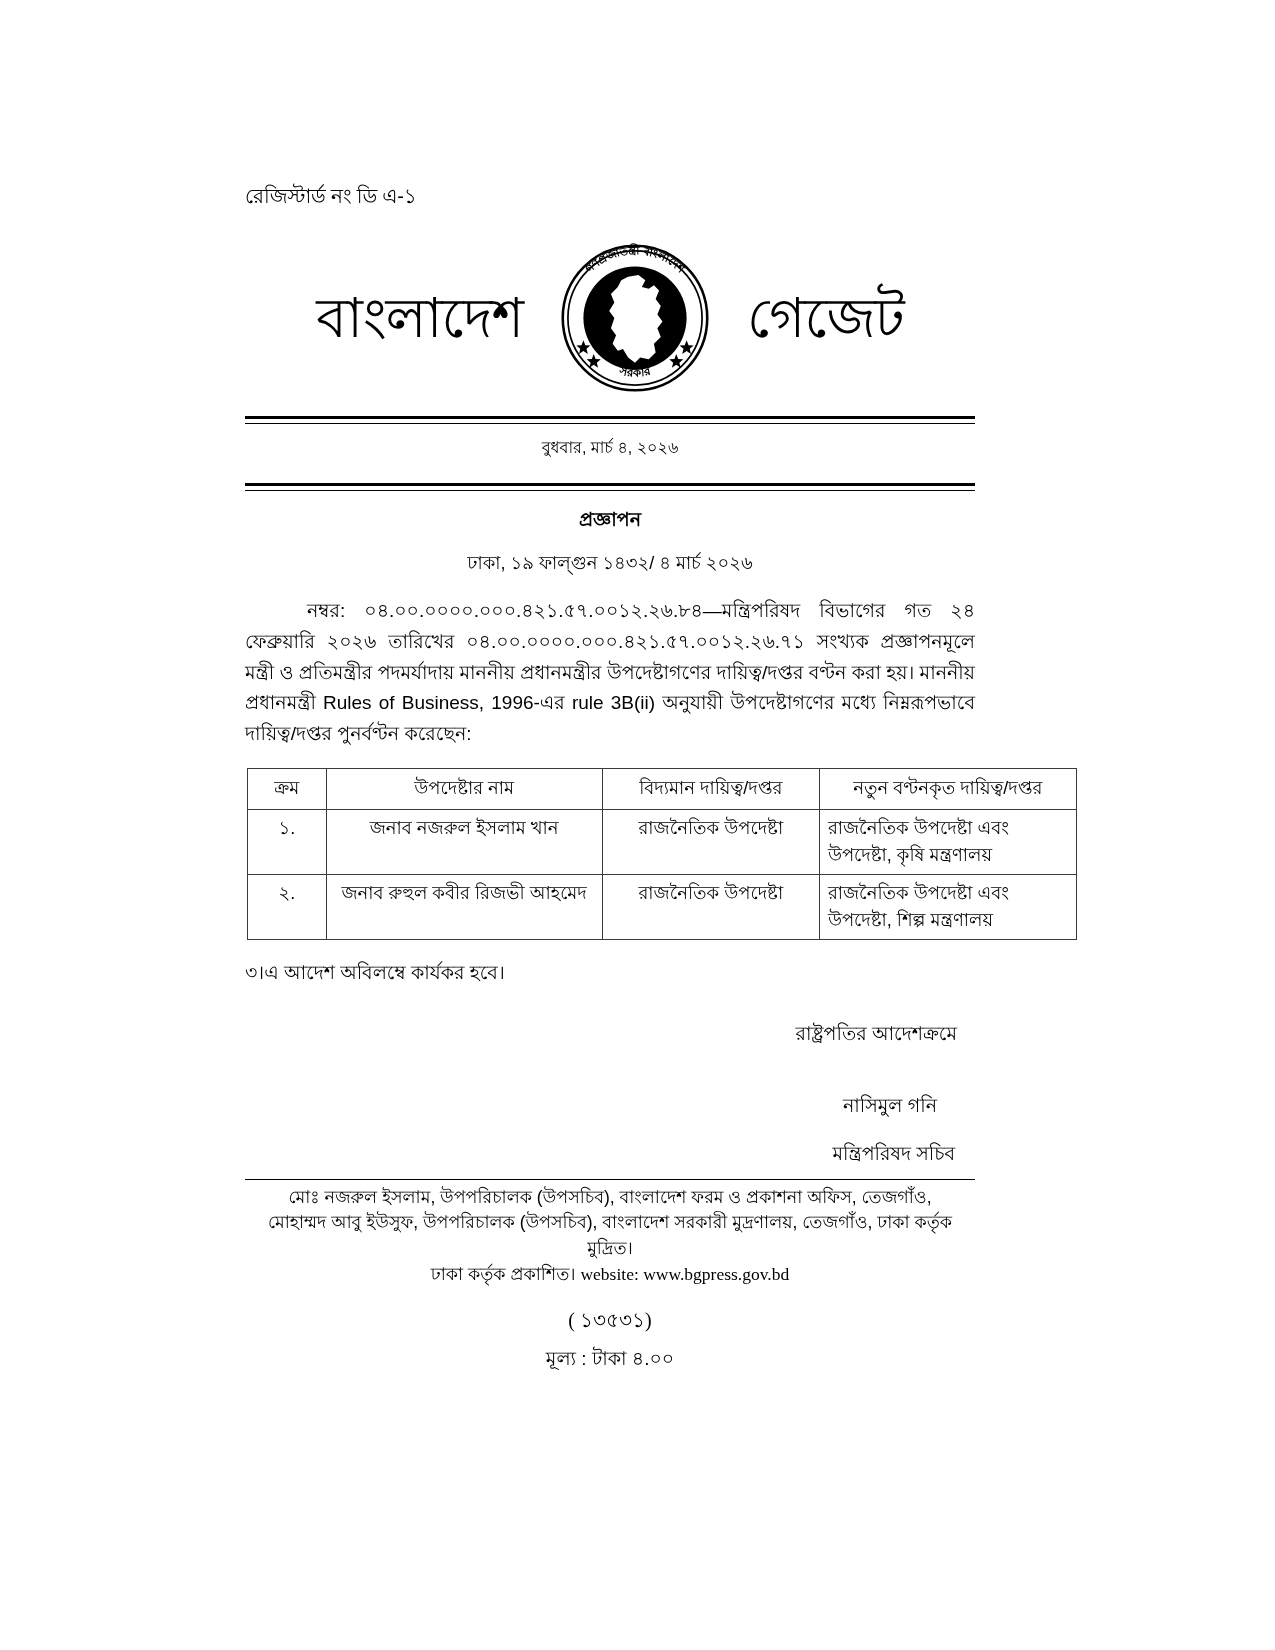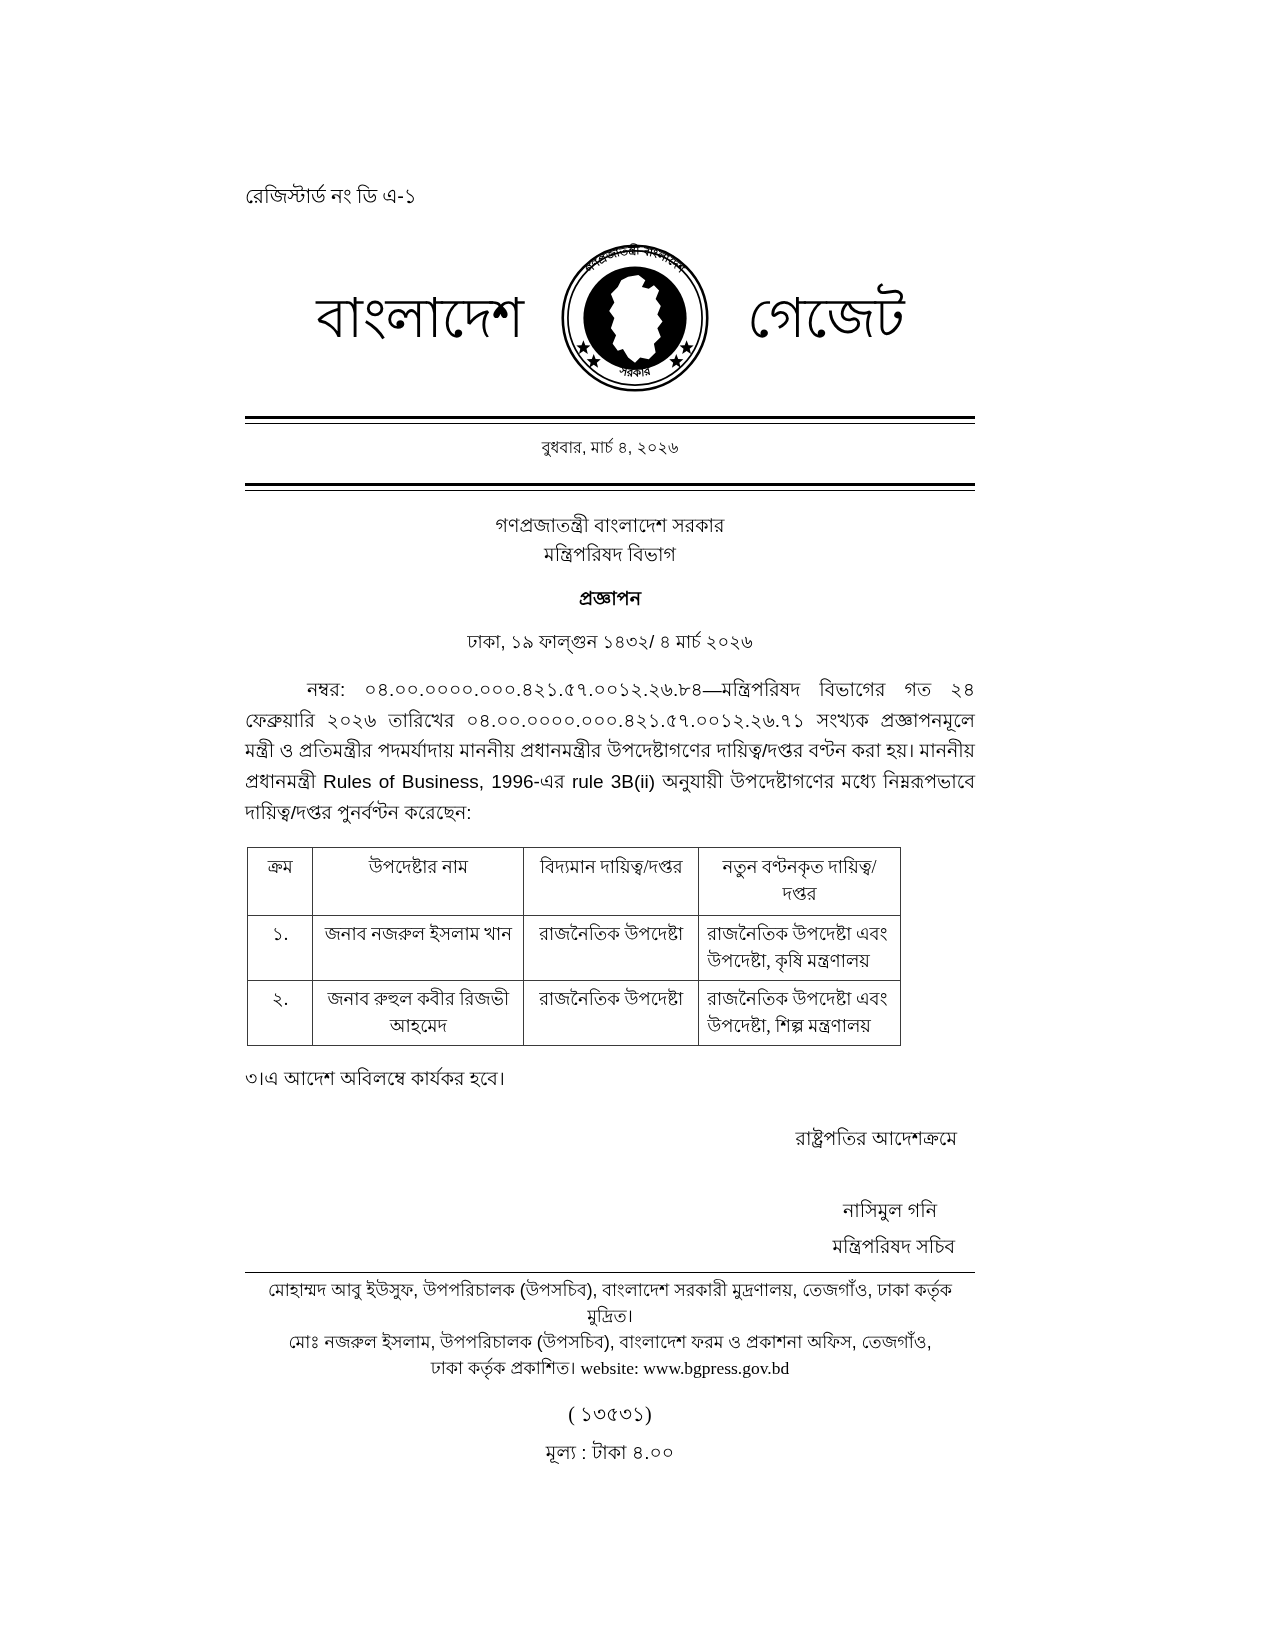--- a/index.html
+++ b/index.html
@@ -125,23 +125,23 @@
     font-size: 19px;
     line-height: 1.62;
     font-family: "Liberation Sans", "DejaVu Sans", sans-serif;
     text-align: justify;
     margin-top: 18px;
   }
 
   
   table.gz {
     border-collapse: collapse;
-    width: 654px;
+    width: 830px;
     margin: 18px 0 0 2px;
-    font-family: Liberation Serif, serif;
+    font-family: Liberation Sans, sans-serif;
   }
   table.gz th, table.gz td {
     border: 1.3px solid #3a3a3a;
     font-size: 18px;
     line-height: 1.5;
     font-weight: 400;
     padding: 5px 8px;
     vertical-align: top;
   }
   table.gz th {
@@ -169,21 +169,21 @@
     text-align: right;
     font-size: 19px;
     font-family: "Liberation Sans", "DejaVu Sans", sans-serif;
     margin-top: 40px;
     padding-right: 38px;
   }
   .sig-title {
     text-align: right;
     font-size: 19px;
     font-family: "Liberation Sans", "DejaVu Sans", sans-serif;
-    margin-top: 4px;
+    margin-top: 16px;
     padding-right: 20px;
   }
 
   
   .footer-rule {
     border-top: 1.4px solid #000;
     margin-top: 8px;
   }
   .footer {
     text-align: center;
@@ -250,24 +250,20 @@
       </div>
 
       <div class="masthead-word">গেজেট</div>
     </div>
 
 
     <div class="rule-double"></div>
     <div class="date-line">বুধবার, মার্চ ৪, ২০২৬</div>
     <div class="rule-double"></div>
 
-    <div class="dept">
-      <div>গণপ্রজাতন্ত্রী বাংলাদেশ সরকার</div>
-      <div>মন্ত্রিপরিষদ বিভাগ</div>
-    </div>
     <div class="notice-word">প্রজ্ঞাপন</div>
     <div class="place-date">ঢাকা,  ১৯ ফাল্গুন ১৪৩২/ ৪ মার্চ ২০২৬</div>
 
     <div class="para first">নম্বর: ০৪.০০.০০০০.০০০.৪২১.৫৭.০০১২.২৬.৮৪—মন্ত্রিপরিষদ বিভাগের গত ২৪ ফেব্রুয়ারি ২০২৬ তারিখের ০৪.০০.০০০০.০০০.৪২১.৫৭.০০১২.২৬.৭১ সংখ্যক প্রজ্ঞাপনমূলে মন্ত্রী ও প্রতিমন্ত্রীর পদমর্যাদায় মাননীয় প্রধানমন্ত্রীর উপদেষ্টাগণের দায়িত্ব/দপ্তর  বণ্টন করা হয়। মাননীয় প্রধানমন্ত্রী Rules of Business, 1996-এর rule 3B(ii) অনুযায়ী উপদেষ্টাগণের মধ্যে নিম্নরূপভাবে দায়িত্ব/দপ্তর পুনর্বণ্টন করেছেন:</div>
 
     <table class="gz">
       <thead>
         <tr>
           <th class="col-sl">ক্রম</th>
           <th class="col-name">উপদেষ্টার নাম</th>
@@ -295,21 +291,21 @@
     <div class="para-indent">
       <span class="num">৩।</span><span>এ আদেশ অবিলম্বে কার্যকর হবে।</span>
     </div>
 
     <div class="by-order">রাষ্ট্রপতির আদেশক্রমে</div>
     <div class="sig-name">নাসিমুল গনি</div>
     <div class="sig-title">মন্ত্রিপরিষদ সচিব</div>
 
     <div class="footer-rule"></div>
     <div class="footer">
+      <div>মোঃ নজরুল ইসলাম, উপপরিচালক (উপসচিব), বাংলাদেশ ফরম ও প্রকাশনা অফিস, তেজগাঁও,</div>
       <div>মোহাম্মদ আবু ইউসুফ, উপপরিচালক (উপসচিব), বাংলাদেশ সরকারী মুদ্রণালয়, তেজগাঁও, ঢাকা কর্তৃক মুদ্রিত।</div>
-      <div>মোঃ নজরুল ইসলাম, উপপরিচালক (উপসচিব), বাংলাদেশ ফরম ও প্রকাশনা অফিস, তেজগাঁও,</div>
       <div><span>ঢাকা কর্তৃক প্রকাশিত। </span><span class="en">website: www.bgpress.gov.bd</span></div>
       <div class="code">( ১৩৫৩১)</div>
       <div class="price">মূল্য : টাকা ৪.০০</div>
     </div>
 
   </div>
 </div>
 
 </body></html>

